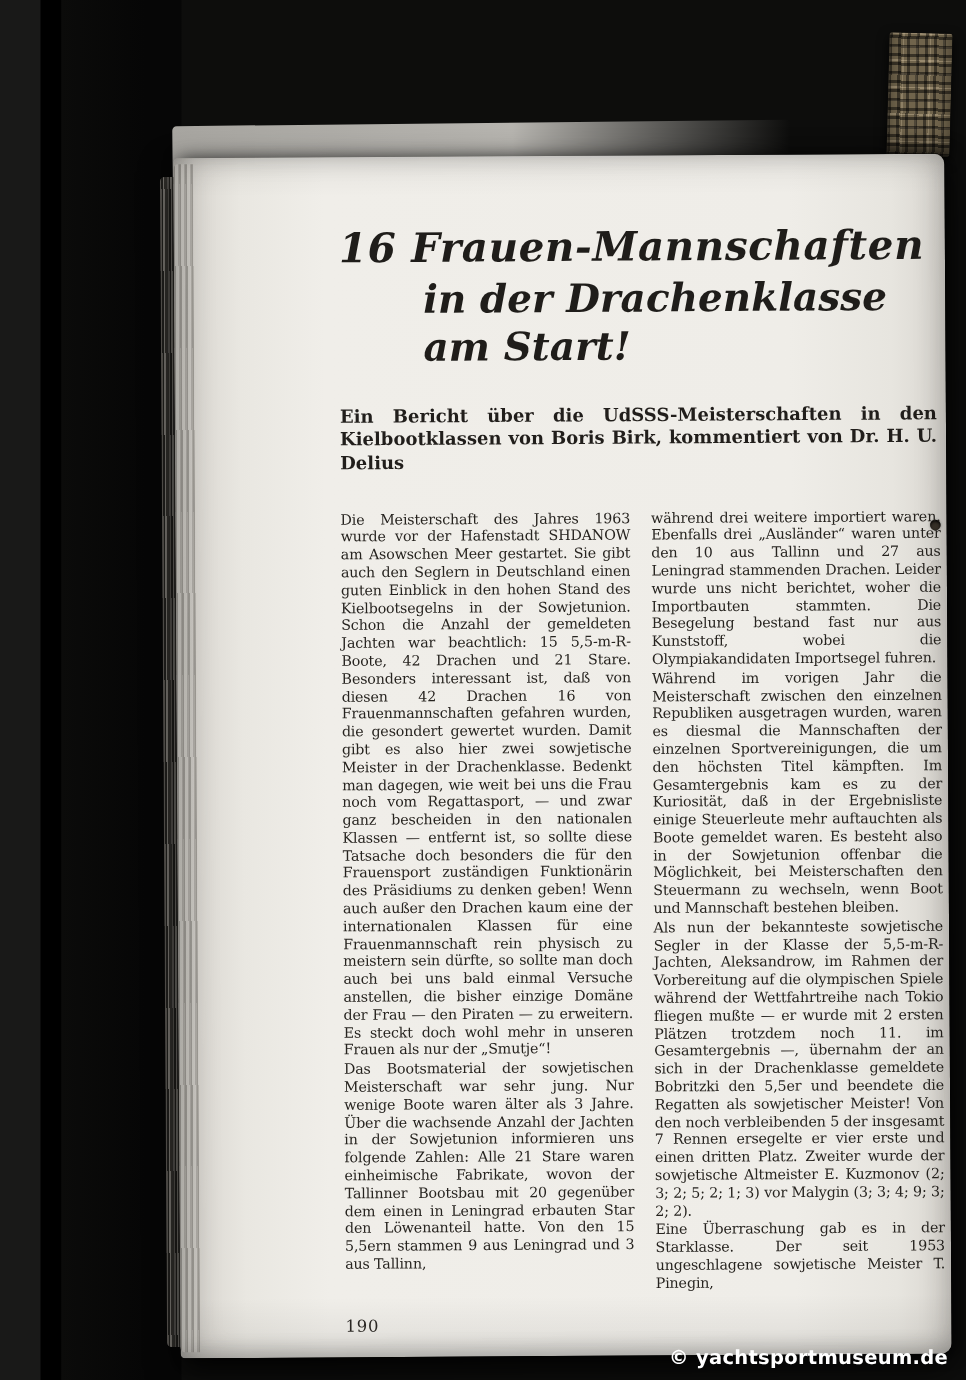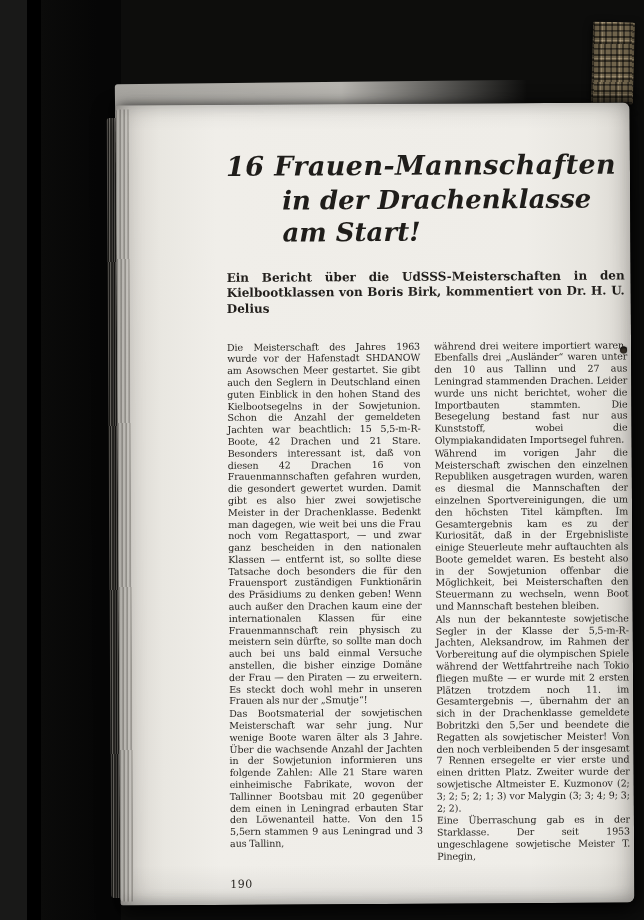--- a/index.html
+++ b/index.html
@@ -133,13 +133,14 @@
           <p>Während im vorigen Jahr die Meisterschaft zwischen den einzelnen Republiken ausgetragen wurden, waren es diesmal die Mannschaften der einzelnen Sportvereinigungen, die um den höchsten Titel kämpften. Im Gesamtergebnis kam es zu der Kuriosität, daß in der Ergebnisliste einige Steuerleute mehr auftauchten als Boote gemeldet waren. Es besteht also in der Sowjetunion offenbar die Möglichkeit, bei Meisterschaften den Steuermann zu wechseln, wenn Boot und Mannschaft bestehen bleiben.</p>
           <p>Als nun der bekannteste sowjetische Segler in der Klasse der 5,5-m-R-Jachten, Aleksandrow, im Rahmen der Vorbereitung auf die olympischen Spiele während der Wettfahrtreihe nach Tokio fliegen mußte — er wurde mit 2 ersten Plätzen trotzdem noch 11. im Gesamtergebnis —, übernahm der an sich in der Drachenklasse gemeldete Bobritzki den 5,5er und beendete die Regatten als sowjetischer Meister! Von den noch verbleibenden 5 der insgesamt 7 Rennen ersegelte er vier erste und einen dritten Platz. Zweiter wurde der sowjetische Altmeister E. Kuzmonov (2; 3; 2; 5; 2; 1; 3) vor Malygin (3; 3; 4; 9; 3; 2; 2).</p>
           <p>Eine Überraschung gab es in der Starklasse. Der seit 1953 ungeschlagene sowjetische Meister T. Pinegin,</p>
         </div>
       </div>
 
       <div class="page-number">190</div>
     </div>
   </div>
 
+  <div class="watermark">© yachtsportmuseum.de</div>
 </div>
 
 </body></html>

